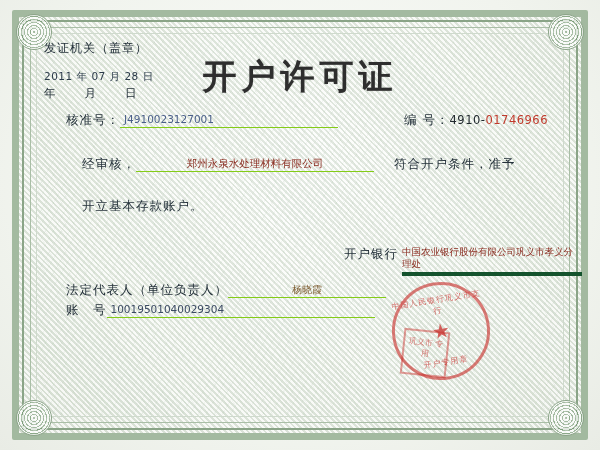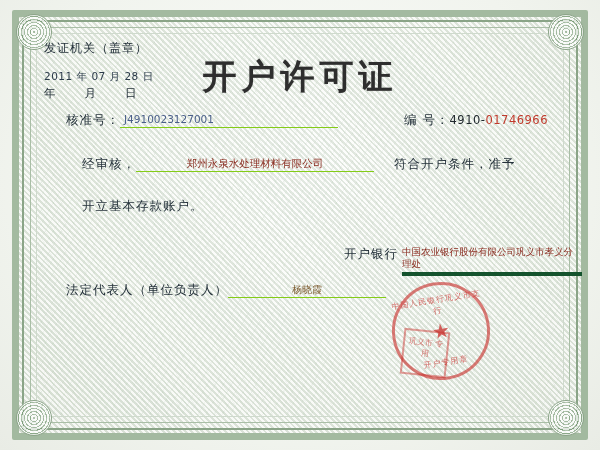--- a/index.html
+++ b/index.html
@@ -337,20 +337,26 @@
       <span class="blank">
         <span class="value">杨晓霞</span>
       </span>
     </div>
 
     <div class="row r-bank">
       <span class="label" style="margin-right:4px;">开户银行</span>
       <span class="bank-name">中国农业银行股份有限公司巩义市孝义分理处</span>
     </div>
 
+    <div class="row r-account">
+      <span class="label">账　号</span>
+      <span class="blank">
+        <span class="value">10019501040029304</span>
+      </span>
+    </div>
 
     <div class="r-issuer">
       <div class="issuer-line">发证机关（盖章）</div>
       <div class="date-line">
         <span class="date-val">2011 年 07 月 28 日</span>
       </div>
       <div class="date-line" style="margin-top:2px;">年　　月　　日</div>
     </div>
   </div>
 

